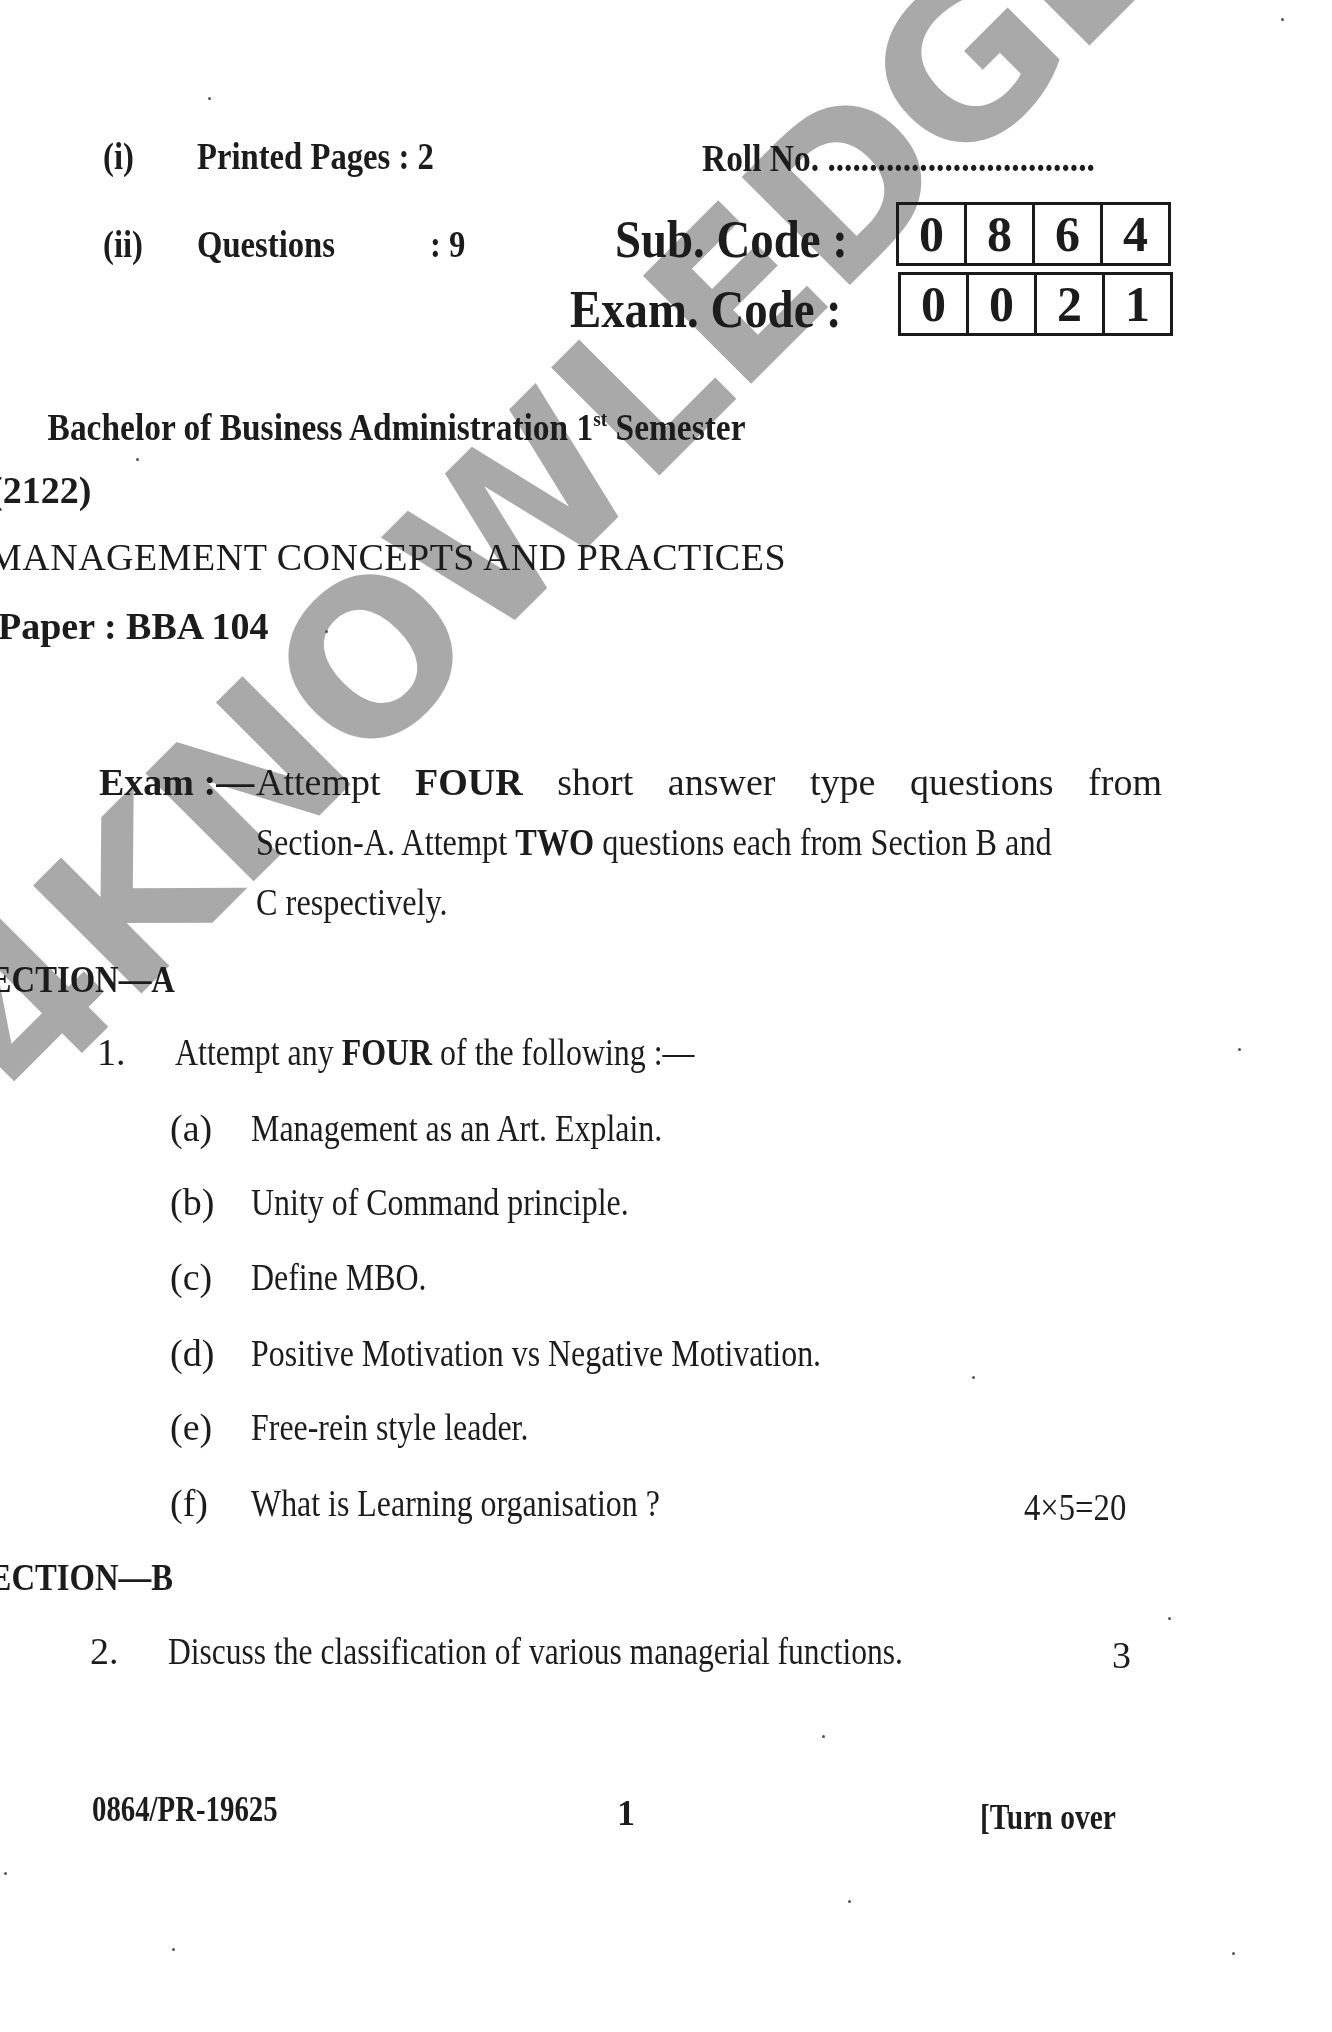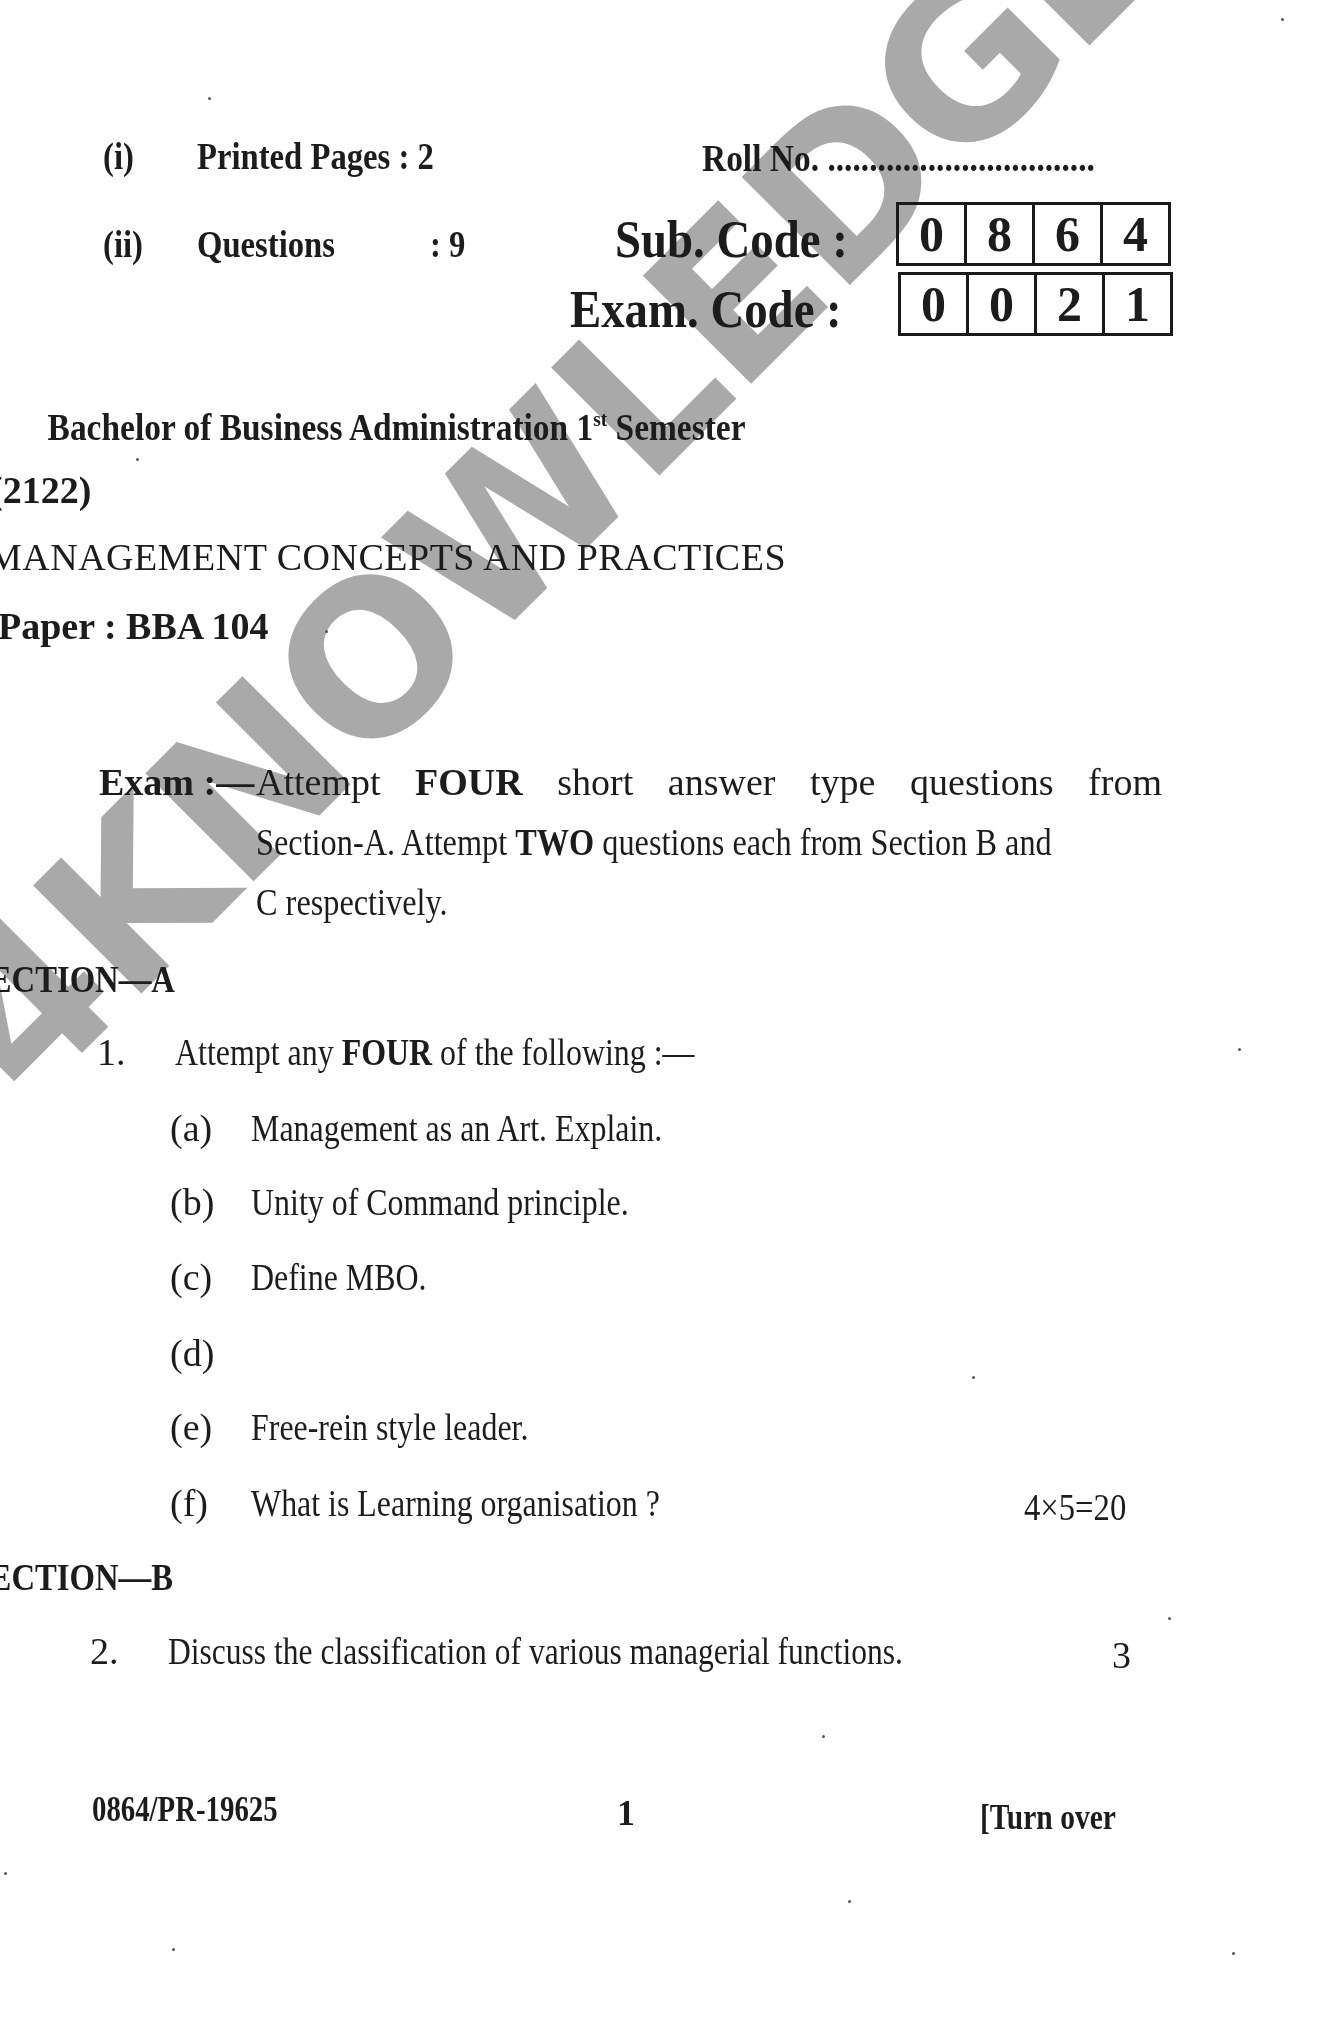--- a/index.html
+++ b/index.html
@@ -108,20 +108,21 @@
   <div class="abs q" style="left:170px; top:1106px;">(a)</div>
   <div class="abs q" style="left:251px; top:1106px;text-align:center;"><span class="cond" style="transform:scaleX(0.84);">Management as an Art. Explain.</span></div>
 
   <div class="abs q" style="left:170px; top:1180px;">(b)</div>
   <div class="abs q" style="left:251px; top:1180px;"><span class="cond" style="transform:scaleX(0.84);">Unity of Command principle.</span></div>
 
   <div class="abs q" style="left:170px; top:1255px;">(c)</div>
   <div class="abs q" style="left:251px; top:1255px;"><span class="cond" style="transform:scaleX(0.84);">Define MBO.</span></div>
 
   <div class="abs q" style="left:170px; top:1331px;">(d)</div>
+  <div class="abs q" style="left:251px; top:1331px;"><span class="cond" style="transform:scaleX(0.84);">Positive Motivation vs Negative Motivation.</span></div>
 
   <div class="abs q" style="left:170px; top:1405px;">(e)</div>
   <div class="abs q" style="left:251px; top:1405px;"><span class="cond" style="transform:scaleX(0.84);">Free-rein style leader.</span></div>
 
   <div class="abs q" style="left:170px; top:1481px;">(f)</div>
   <div class="abs q" style="left:251px; top:1481px;"><span class="cond" style="transform:scaleX(0.84);">What is Learning organisation ?</span></div>
   <div class="abs q" style="left:1024px; top:1485px;"><span class="cond" style="transform:scaleX(0.86);">4×5=20</span></div>
 
   <div class="abs center section" style="top:1555px; left:-45px;">
     <span class="cond" style="transform:scaleX(0.86); transform-origin:center;">SECTION—B</span>

